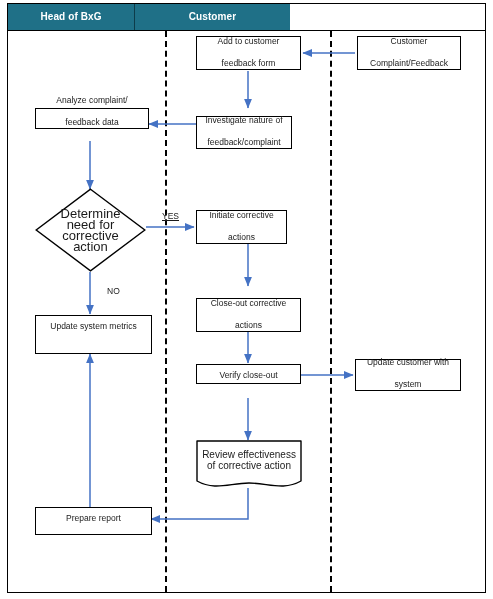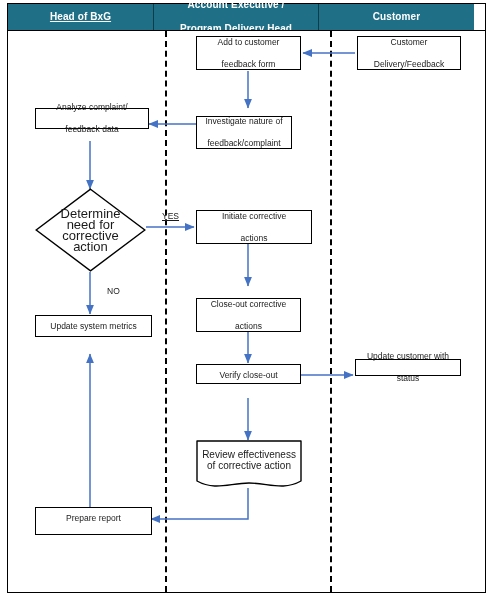--- a/index.html
+++ b/index.html
@@ -52,21 +52,21 @@
     align-items: center;
     justify-content: center;
     text-align: center;
     box-sizing: border-box;
     border-right: 1px solid #0d3c4a;
     letter-spacing: 0.1px;
   }
   .lane-header:last-child { border-right: none; }
   .lane-header span { display: block; padding: 0 4px; }
 
-  .lane-head-1 { width: 146px; text-decoration: underline; }
+  .lane-head-1 { width: 127px; }
   .lane-head-2 { width: 165px; }
   .lane-head-3 { width: 155px; }
 
   
   .header-rule {
     position: absolute;
     left: 8px;
     top: 30px;
     width: 477px;
     height: 1px;
@@ -91,21 +91,21 @@
     background: #ffffff;
     border: 1.4px solid #000000;
     font-size: 8.5px;
     line-height: 11px;
     color: #1a1a1a;
     text-align: center;
     display: flex;
     justify-content: center;
     padding: 0 3px;
   }
-  .node.v-center { align-items: center; }
+  .node.v-center { align-items: flex-end; }
   .node.v-top { align-items: flex-start; padding-top: 5px; }
   .node span { display: block; width: 100%; }
 
   
   .diamond-wrap {
     position: absolute;
     display: flex;
     align-items: center;
     justify-content: center;
   }
@@ -159,26 +159,20 @@
 </head>
 <body>
 
 <div id="flowchart-root">
 
   <div class="outer-frame"></div>
 
   <div class="lane-header-row">
     <div class="lane-header lane-head-1">
       <span>Head of BxG</span>
-    </div>
-    <div class="lane-header lane-head-2">
-      <span>
-        <span>Account Executive /</span><br>
-        <span>Program Delivery Head</span>
-      </span>
     </div>
     <div class="lane-header lane-head-3">
       <span>Customer</span>
     </div>
   </div>
   <div class="header-rule"></div>
 
   <div class="lane-divider lane-divider-1"></div>
   <div class="lane-divider lane-divider-2"></div>
 
@@ -212,21 +206,21 @@
 
       <path d="M 248 488 L 248 519 L 151 519"></path>
 
       <path d="M 90 508 L 90 354"></path>
     </g>
   </svg>
 
   <div class="node v-center" style="left:357px; top:36px; width:104px; height:34px;">
     <span>
       <span>Customer</span><br>
-      <span>Delivery/Feedback</span>
+      <span>Complaint/Feedback</span>
     </span>
   </div>
 
   <div class="node v-center" style="left:196px; top:36px; width:105px; height:34px;">
     <span>
       <span>Add to customer</span><br>
       <span>feedback form</span>
     </span>
   </div>
 
@@ -247,46 +241,46 @@
   <div class="diamond-wrap" style="left:35px; top:188px; width:111px; height:84px;">
     <svg width="111" height="84" viewBox="0 0 111 84">
       <polygon points="55.5,1.2 109.8,42 55.5,82.8 1.2,42" fill="#ffffff" stroke="#000000" stroke-width="1.4"></polygon>
     </svg>
     <div class="diamond-label">
       <span>Determine need for</span><br>
       <span>corrective action</span>
     </div>
   </div>
 
-  <div class="node v-center" style="left:196px; top:210px; width:116px; height:34px;">
+  <div class="node v-center" style="left:196px; top:210px; width:91px; height:34px;">
     <span>
       <span>Initiate corrective</span><br>
       <span>actions</span>
     </span>
   </div>
 
   <div class="node v-center" style="left:196px; top:286px; width:105px; height:34px;margin-top:12px;">
     <span>
       <span>Close-out corrective</span><br>
       <span>actions</span>
     </span>
   </div>
 
-  <div class="node v-top" style="left:35px; top:315px; width:117px; height:22px;">
+  <div class="node v-top" style="left:35px; top:315px; width:117px; height:39px;">
     <span>Update system metrics</span>
   </div>
 
   <div class="node v-top" style="left:196px; top:364px; width:105px; height:20px;">
     <span>Verify close-out</span>
   </div>
 
-  <div class="node v-center" style="left:355px; top:359px; width:106px; height:17px;">
+  <div class="node v-center" style="left:355px; top:359px; width:106px; height:32px;">
     <span>
       <span>Update customer with</span><br>
-      <span>status</span>
+      <span>system</span>
     </span>
   </div>
 
   <div class="doc-wrap" style="left:196px; top:440px; width:106px; height:49px;">
     <svg width="106" height="49" viewBox="0 0 106 49">
       <path d="M 1 1 L 105 1 L 105 41 C 87 51, 72 43, 53 43 C 34 43, 19 51, 1 41 Z" fill="#ffffff" stroke="#000000" stroke-width="1.4" stroke-linejoin="round"></path>
     </svg>
     <div class="doc-label">
       <span>Review effectiveness</span><br>
       <span>of corrective action</span>

